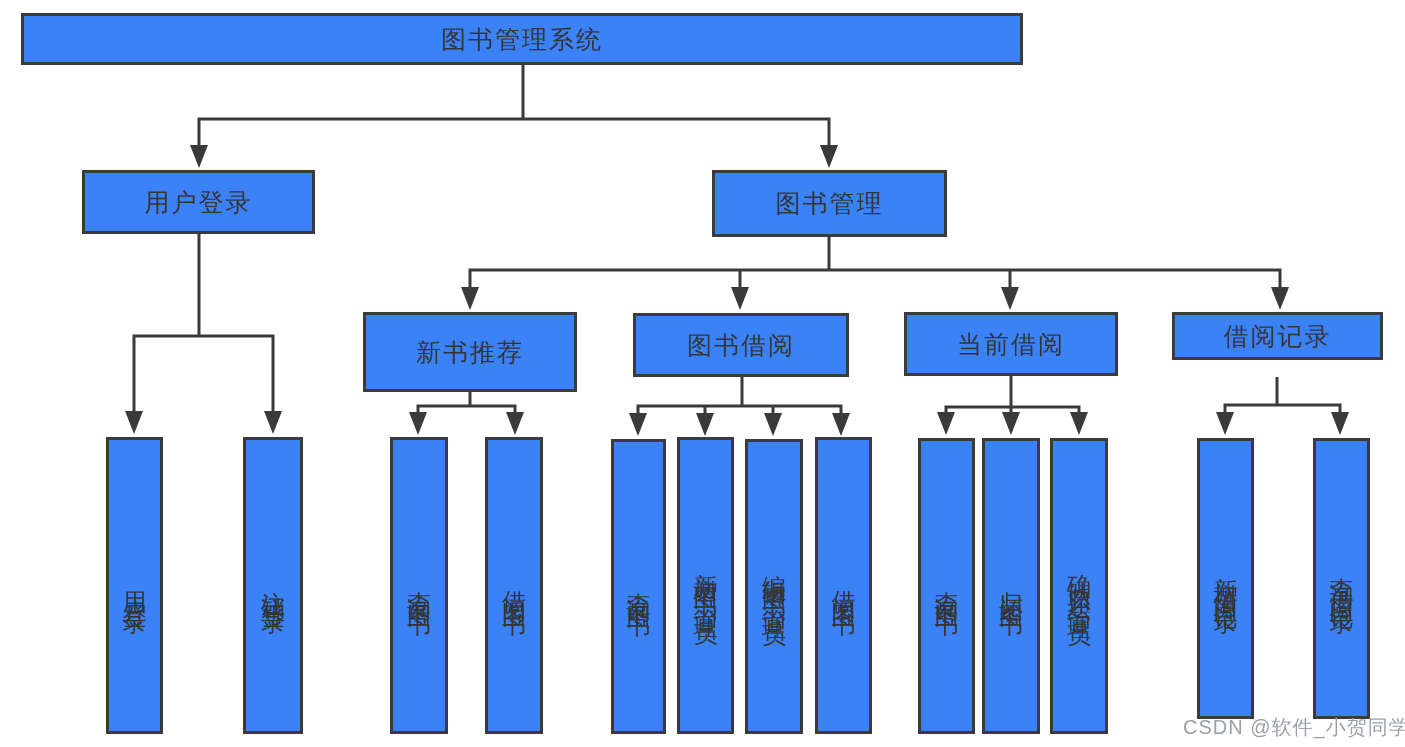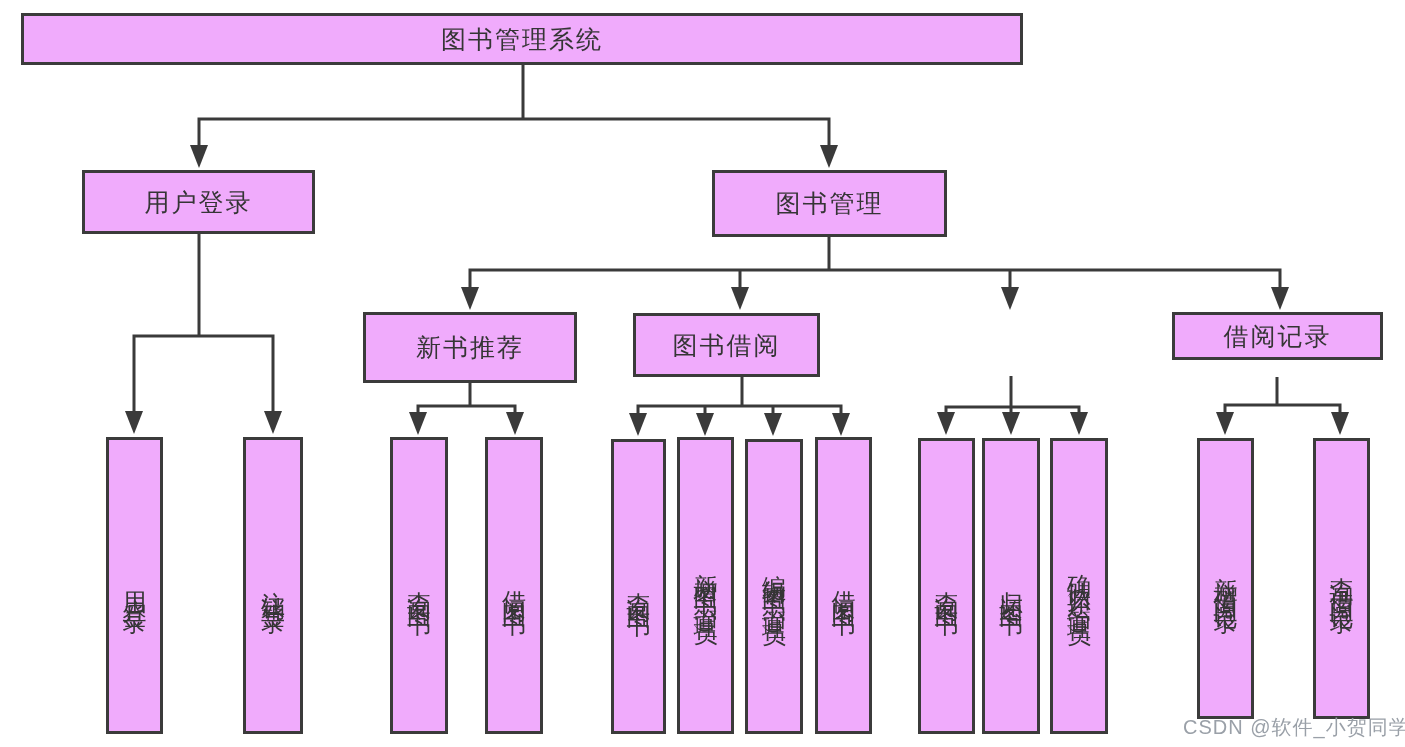--- a/index.html
+++ b/index.html
@@ -2,21 +2,21 @@
 <html><head>
 <meta charset="utf-8">
 <style>
   html,body{margin:0;padding:0;background:#ffffff;}
   .stage{
     position:relative;width:1405px;height:747px;background:#ffffff;overflow:hidden;
     font-family:"Liberation Sans","DejaVu Sans",sans-serif;
   }
   .connectors{position:absolute;left:0;top:0;width:1405px;height:747px;}
   .box{
-    position:absolute;box-sizing:border-box;background:#f0abfc;
+    position:absolute;box-sizing:border-box;background:#3b82f6;
     border:3px solid #3b3b3b;color:#353535;
     display:flex;align-items:center;justify-content:center;
   }
   .box .lbl{font-size:25px;letter-spacing:2px;white-space:nowrap;}
   .box.v .lbl{
     writing-mode:vertical-rl;text-orientation:mixed;
     font-size:24px;letter-spacing:7px;white-space:normal;
   }
   .watermark{
     position:absolute;left:1183px;top:714px;z-index:5;
@@ -79,25 +79,28 @@
     <span class="lbl">图书管理系统</span>
   </div>
 
   <div class="box" style="left:82px;top:170px;width:233px;height:64px">
     <span class="lbl">用户登录</span>
   </div>
   <div class="box" style="left:712px;top:170px;width:235px;height:67px">
     <span class="lbl">图书管理</span>
   </div>
 
-  <div class="box" style="left:363px;top:312px;width:214px;height:71px">
+  <div class="box" style="left:363px;top:312px;width:214px;height:80px">
     <span class="lbl">新书推荐</span>
   </div>
-  <div class="box" style="left:633px;top:313px;width:187px;height:64px">
+  <div class="box" style="left:633px;top:313px;width:216px;height:64px">
     <span class="lbl">图书借阅</span>
+  </div>
+  <div class="box" style="left:904px;top:312px;width:214px;height:64px">
+    <span class="lbl">当前借阅</span>
   </div>
   <div class="box" style="left:1172px;top:312px;width:211px;height:48px">
     <span class="lbl">借阅记录</span>
   </div>
 
   <div class="box v" style="left:106px;top:437px;width:57px;height:297px">
     <span class="lbl">用户登录</span>
   </div>
   <div class="box v" style="left:243px;top:437px;width:60px;height:297px">
     <span class="lbl">注销登录</span>

